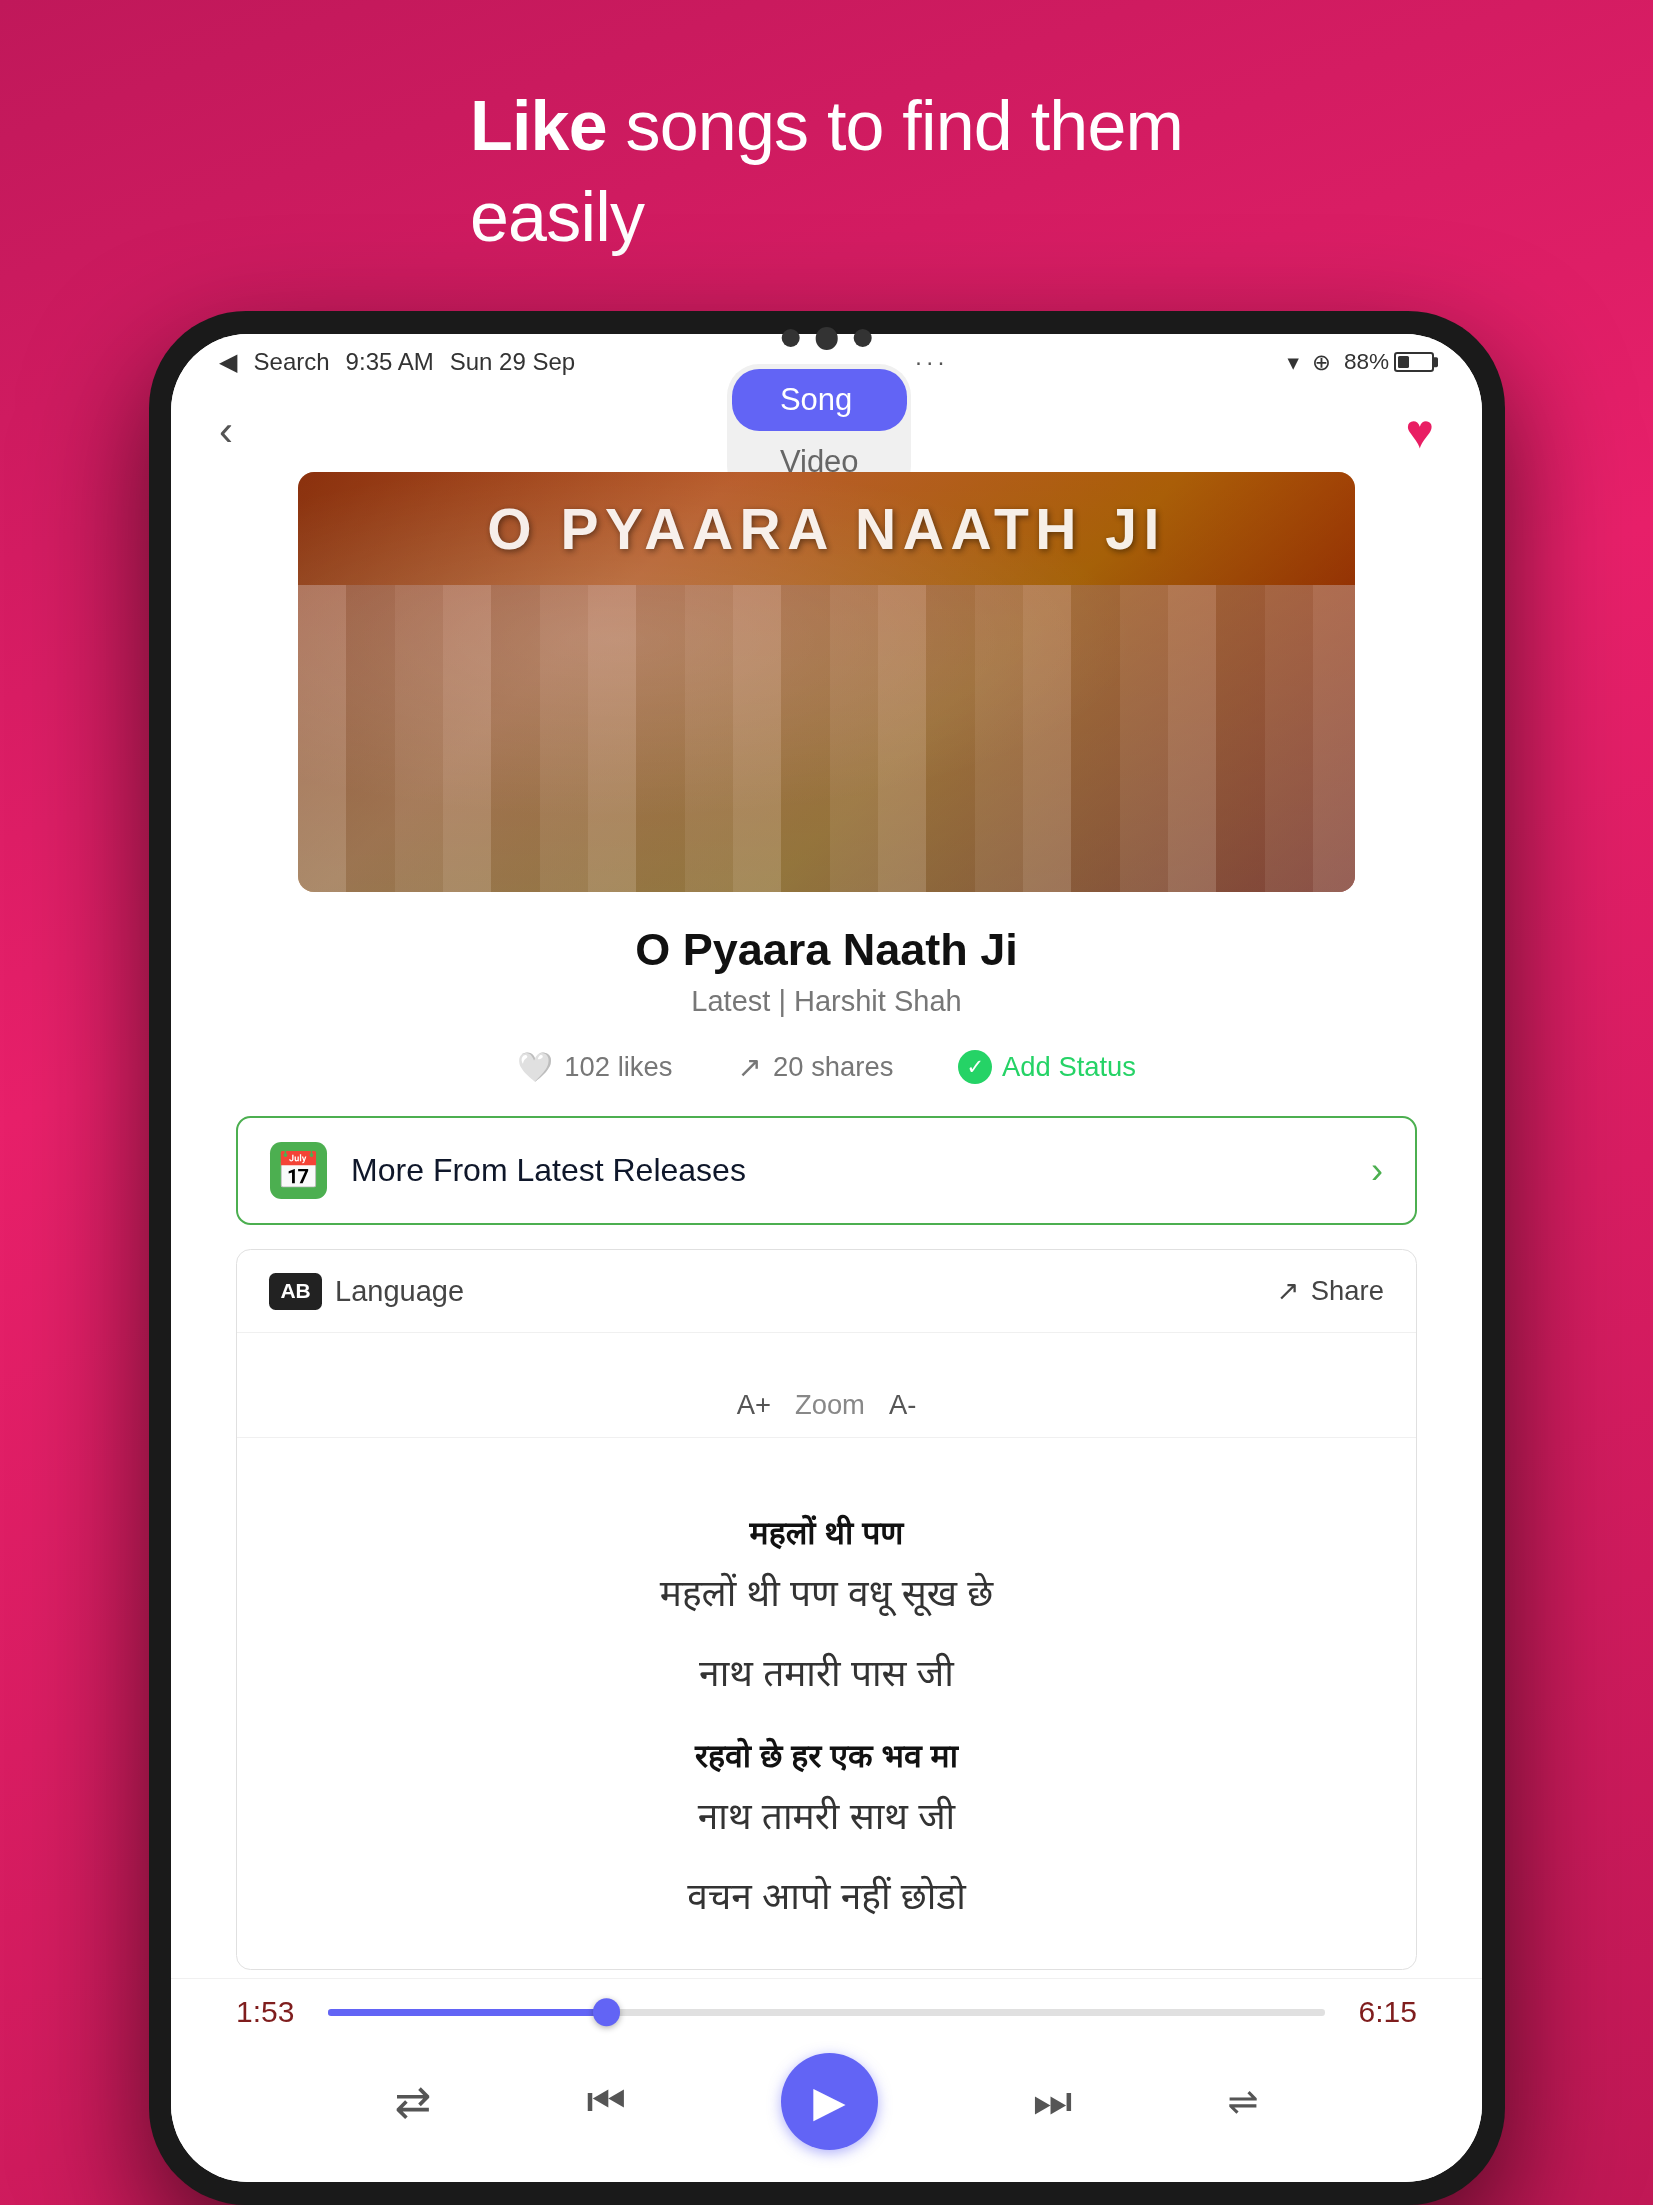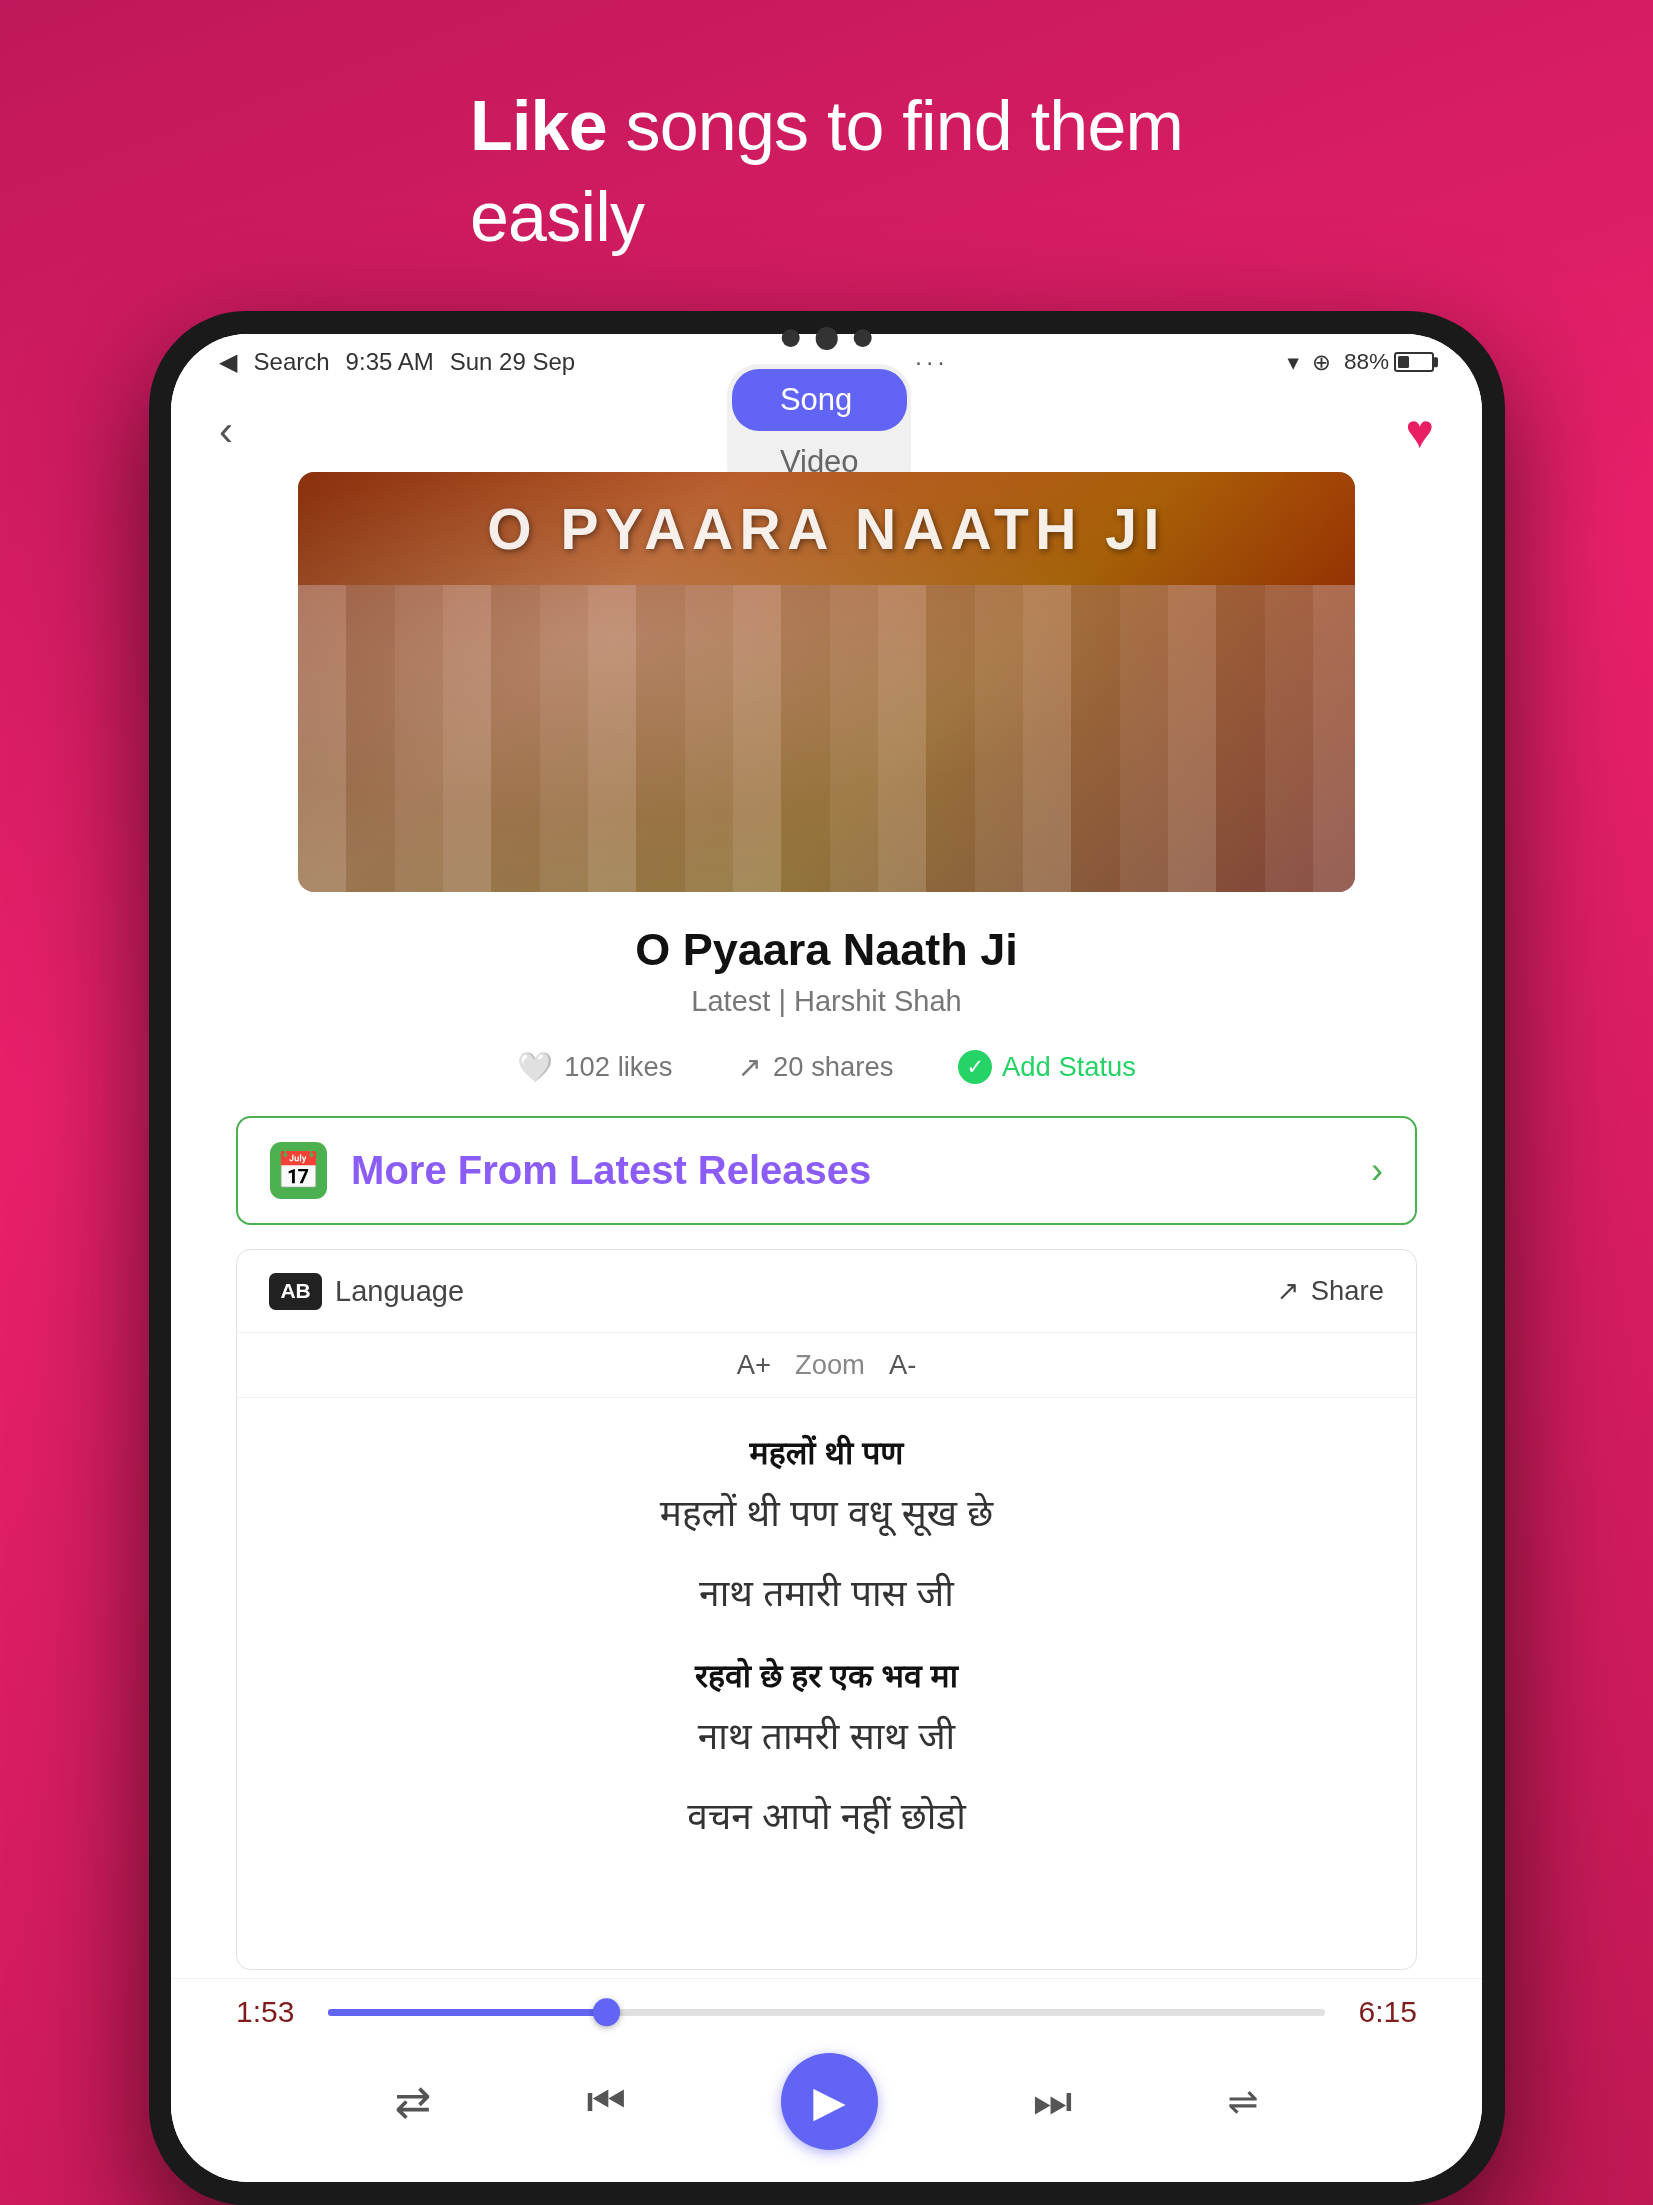--- a/index.html
+++ b/index.html
@@ -312,38 +312,39 @@
       border-radius: 11.3px;
       display: flex;
       align-items: center;
       justify-content: center;
       color: white;
       font-size: 36px;
       flex-shrink: 0;
     }
     .releases-text {
       flex: 1;
-      font-size: 40px;
-      font-weight: 700;
-      color: #8b5cf6;
+      font-size: 32px;
+      font-weight: 400;
+      color: #0f172a;
     }
     .releases-arrow {
       font-size: 36px;
       color: #4caf50;
     }
 
     
     .lyrics-section {
       margin: 8px 65px;
       border: 1.2px solid #e0e0e0;
       border-radius: 14.5px;
       overflow: hidden;
       flex: 1;
       display: flex;
       flex-direction: column;
+      gap: 40px;
     }
     .lyrics-header {
       display: flex;
       align-items: center;
       justify-content: space-between;
       padding: 22.6px 32px;
       border-bottom: 0.8px solid #f0f0f0;
     }
     .language-btn {
       display: flex;

